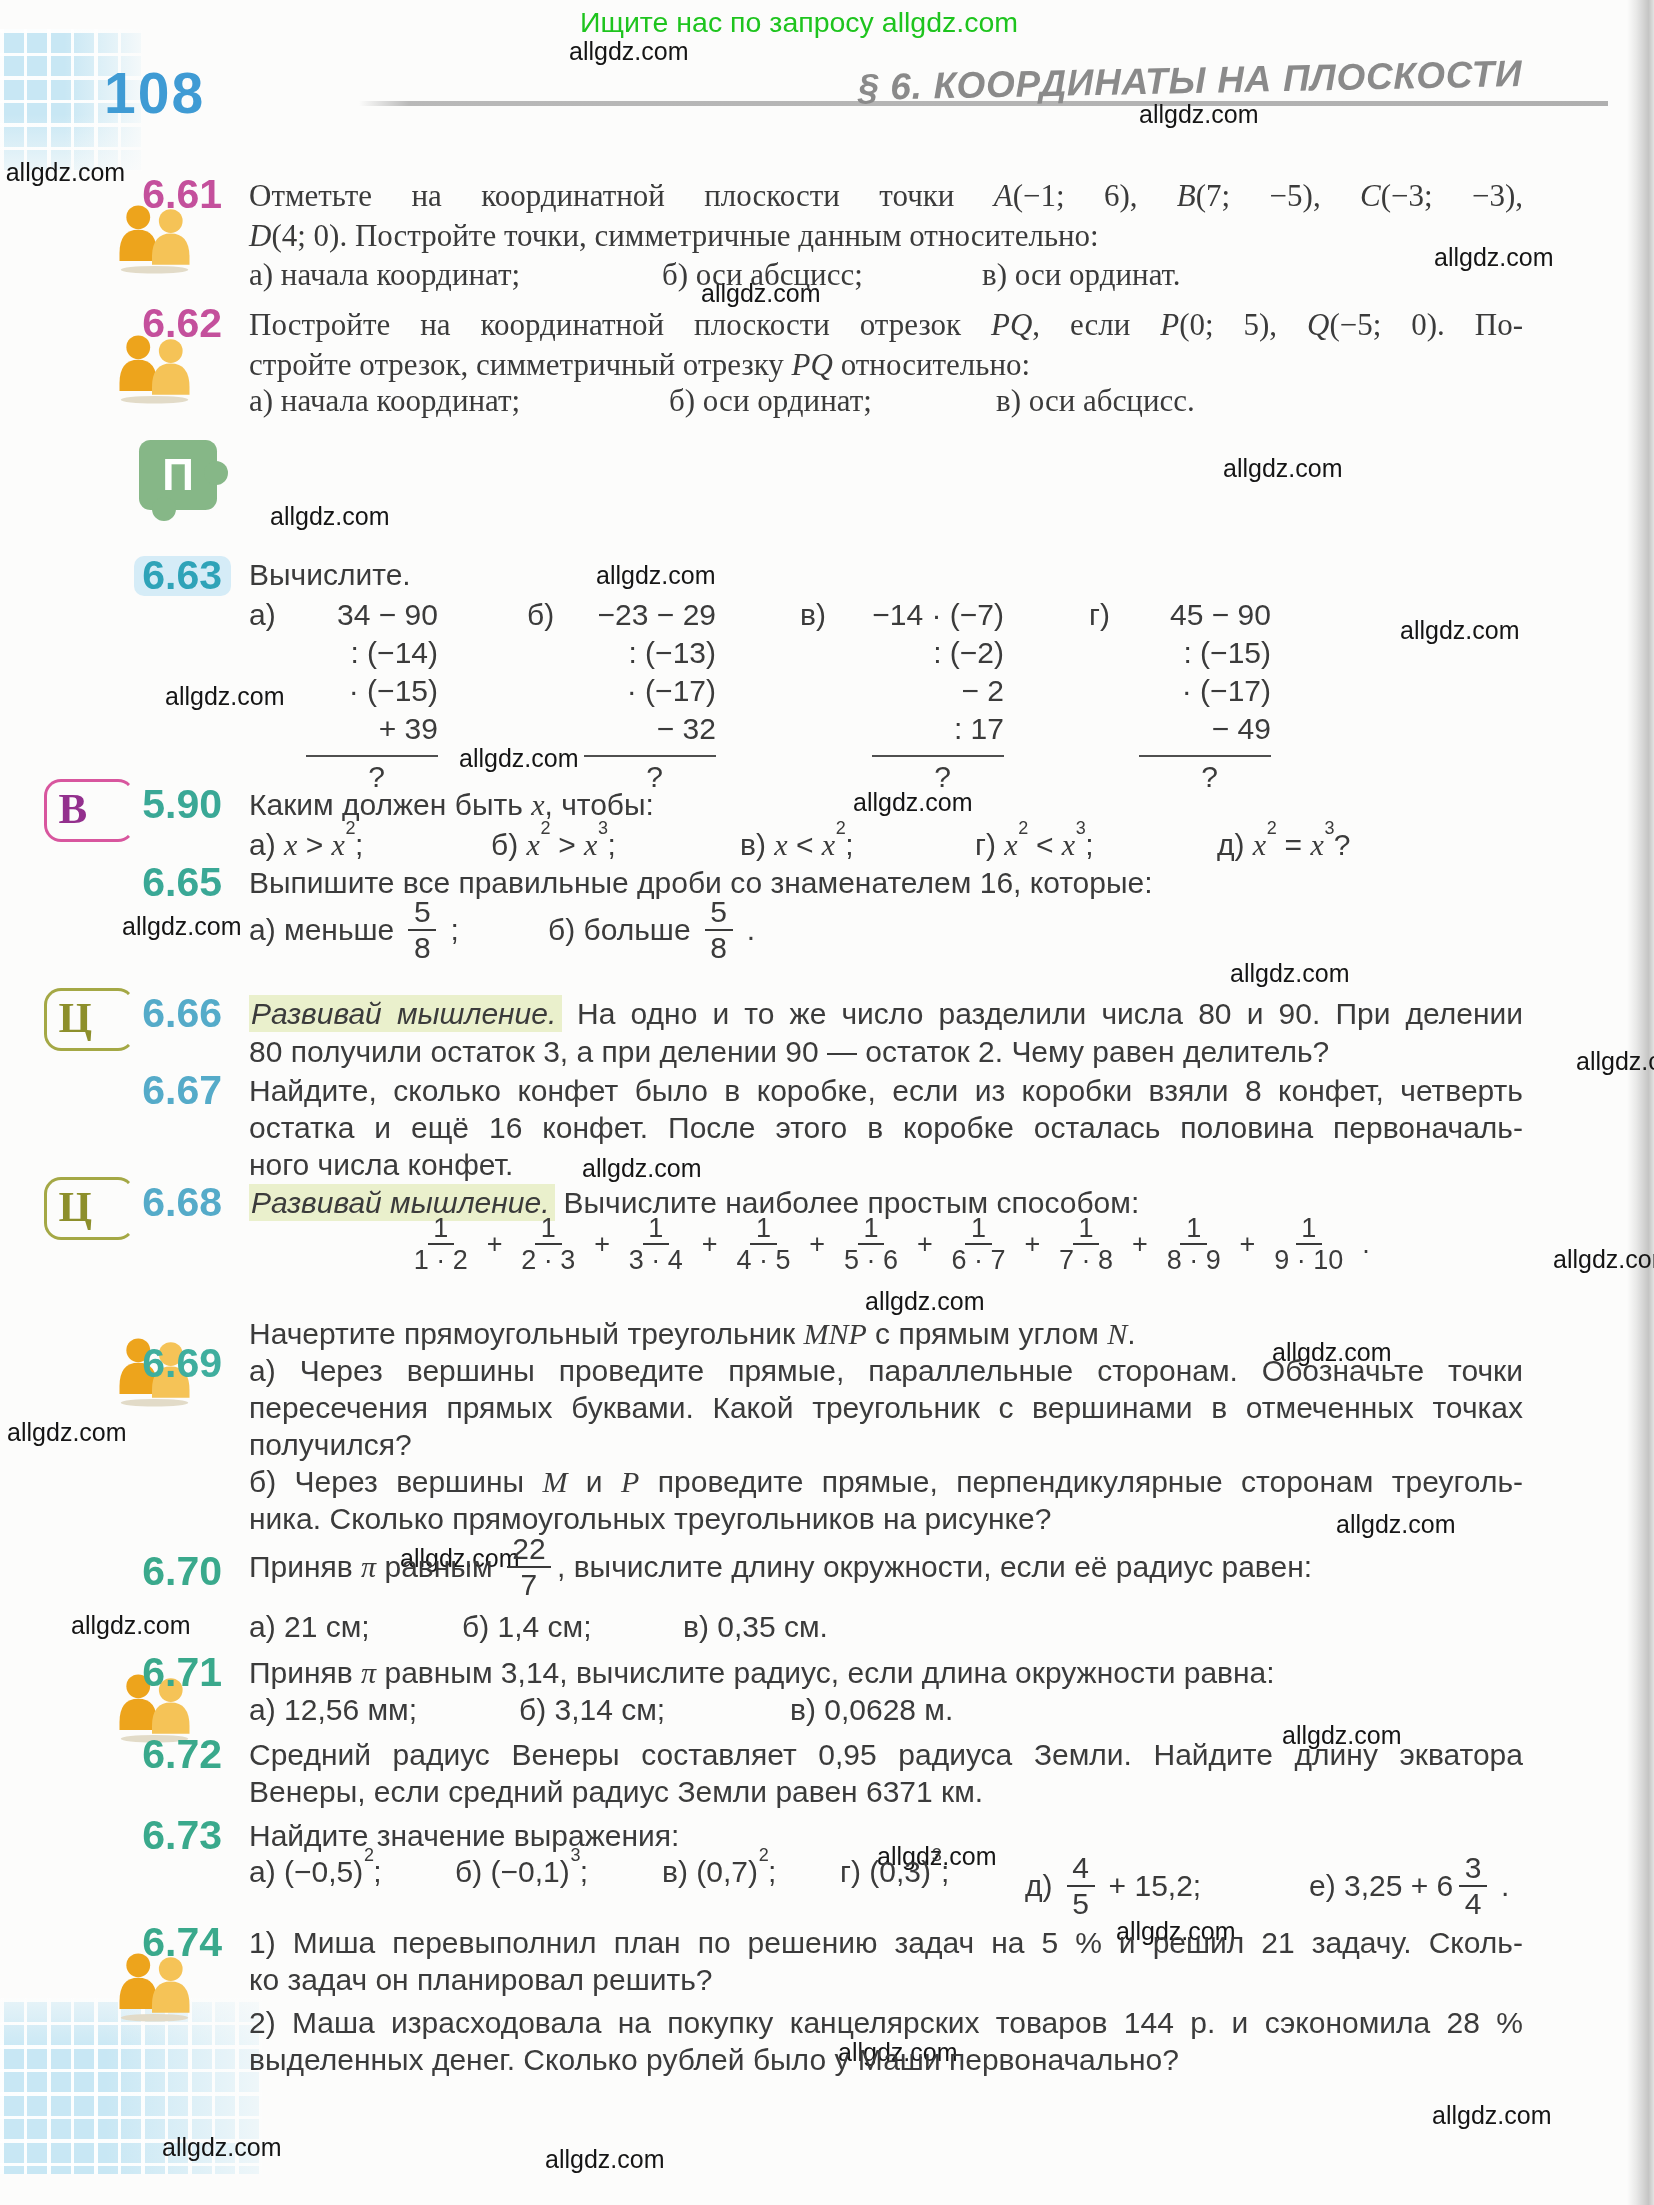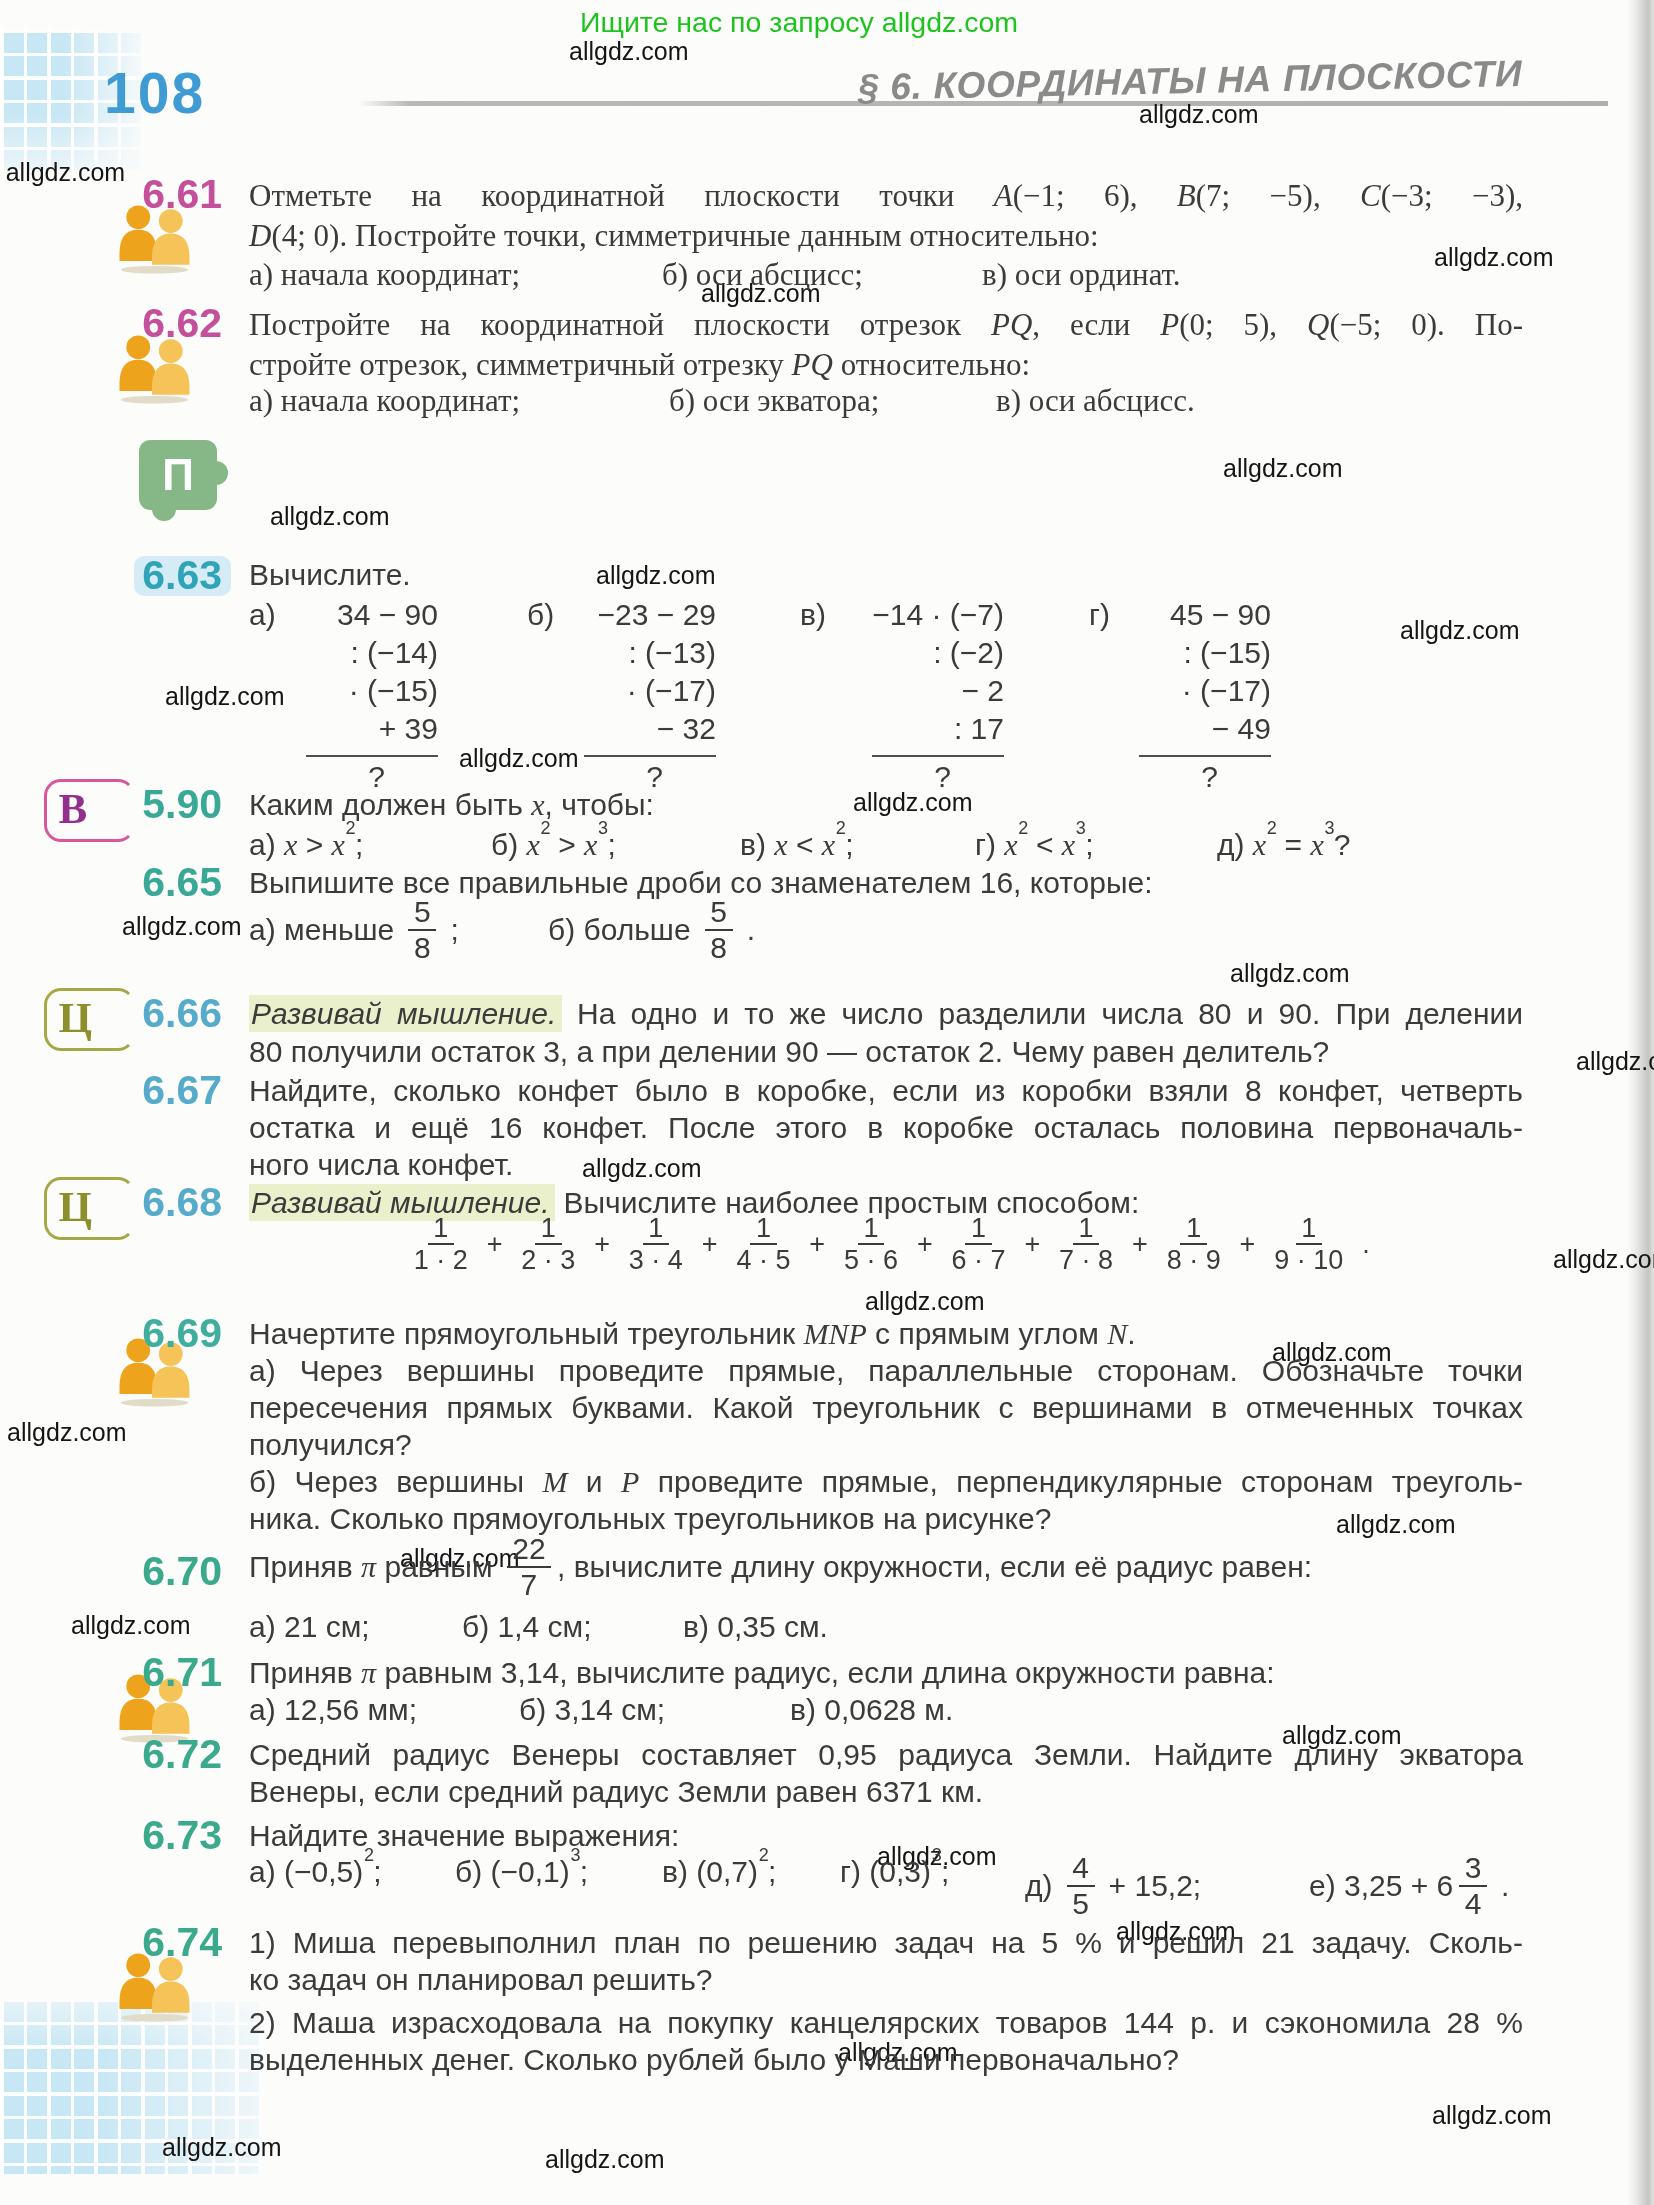--- a/index.html
+++ b/index.html
@@ -169,21 +169,21 @@
         <span class="it" style="left:733px">в) оси ординат.</span>
       </div>
     </section>
 
     <section class="ex serif" style="top:305px">
       <span class="exnum" style="color: rgb(196, 80, 156);">6.62</span>
       <div class="tl jl" style="top:0">Постройте на координатной плоскости отрезок <span class="mv">PQ</span>, если <span class="mv">P</span>(0; 5), <span class="mv">Q</span>(−5; 0). По-</div>
       <div class="tl nw" style="top:40px">стройте отрезок, симметричный отрезку <span class="mv">PQ</span> относительно:</div>
       <div class="items" style="top:77px">
         <span class="it" style="left:0">а) начала координат;</span>
-        <span class="it" style="left:420px">б) оси экватора;</span>
+        <span class="it" style="left:420px">б) оси ординат;</span>
         <span class="it" style="left:747px">в) оси абсцисс.</span>
       </div>
     </section>
 
     <section class="ex" style="top:556px">
       <span class="exnum hl-blue" style="color: rgb(47, 163, 184);">6.63</span>
       <div class="tl nw" style="top:0">Вычислите.</div>
       <div class="calc">
         <div class="ccol" style="left:0">
           <span class="clab">а)</span>
@@ -308,21 +308,21 @@
           </span> + <span class="frac">
             <span class="fn">1</span>
             <span class="fd">8 · 9</span>
           </span> + <span class="frac">
             <span class="fn">1</span>
             <span class="fd">9 · 10</span>
           </span> .</div>
     </section>
 
     <section class="ex" style="top:1315px">
-      <span class="exnum" style="color: rgb(63, 174, 158);">6.69</span>
+      <span class="exnum" style="color: rgb(63, 174, 158); margin-top: 30px;">6.69</span>
       <div class="tl nw" style="top:0">Начертите прямоугольный треугольник <span class="mv">MNP</span> с прямым углом <span class="mv">N</span>.</div>
       <div class="tl jl" style="top:37px">а) Через вершины проведите прямые, параллельные сторонам. Обозначьте точки</div>
       <div class="tl jl" style="top:74px">пересечения прямых буквами. Какой треугольник с вершинами в отмеченных точках</div>
       <div class="tl nw" style="top:111px">получился?</div>
       <div class="tl jl" style="top:148px">б) Через вершины <span class="mv">M</span> и <span class="mv">P</span> проведите прямые, перпендикулярные сторонам треуголь-</div>
       <div class="tl nw" style="top:185px">ника. Сколько прямоугольных треугольников на рисунке?</div>
     </section>
 
     <section class="ex" style="top:1534px">
       <span class="exnum" style="top: 18.5px; color: rgb(58, 169, 140); margin-left: 35px;">6.70</span>

